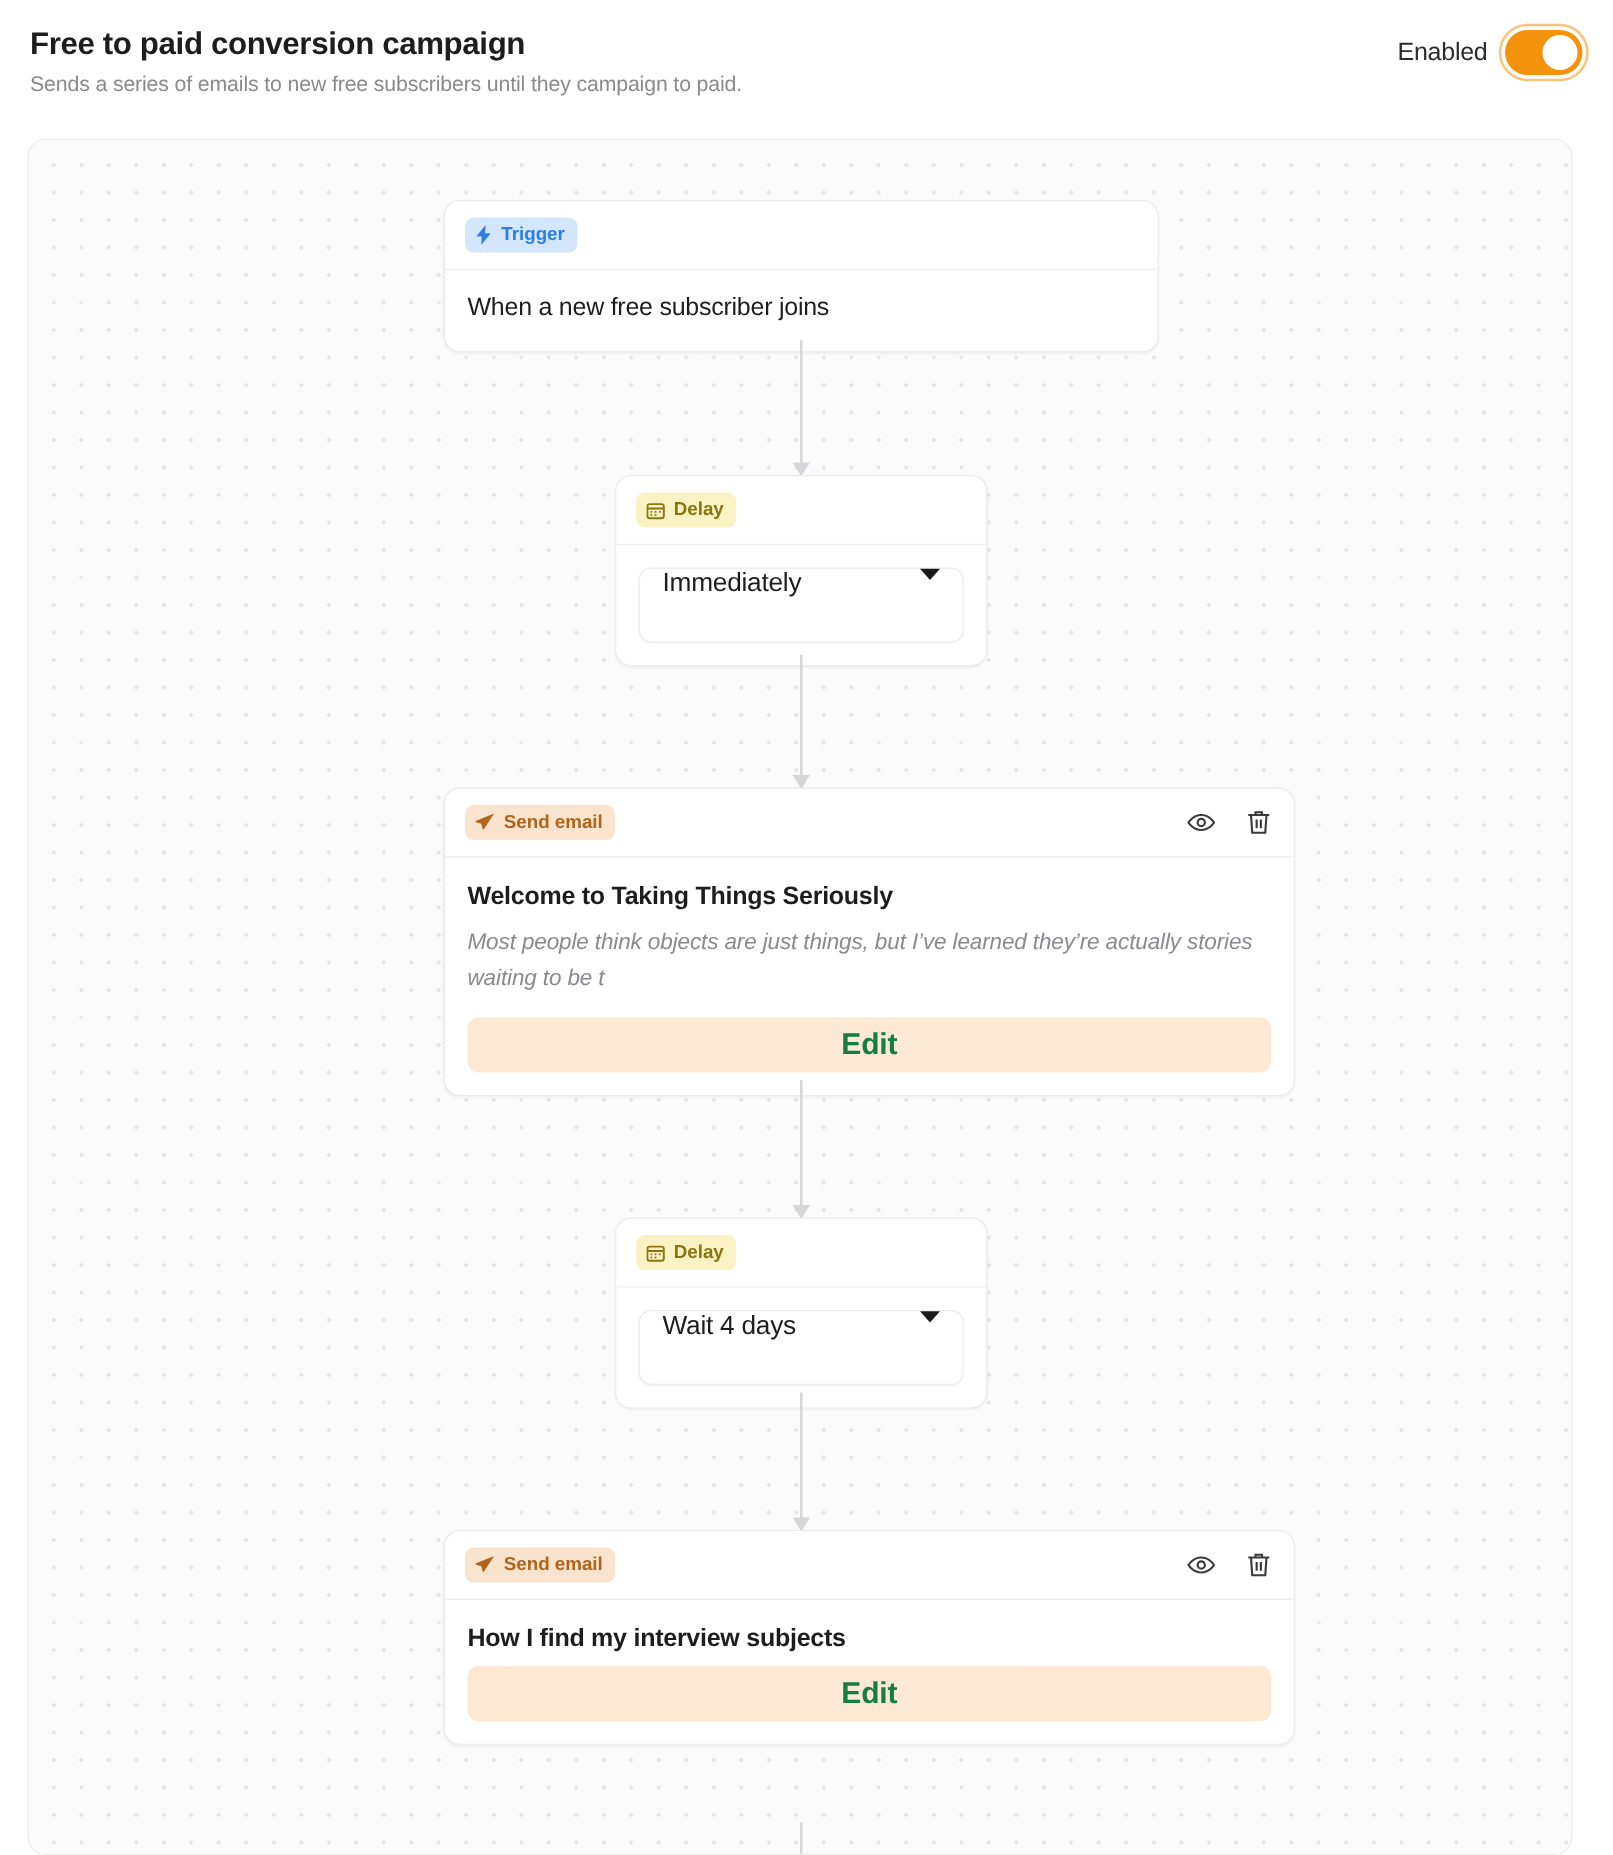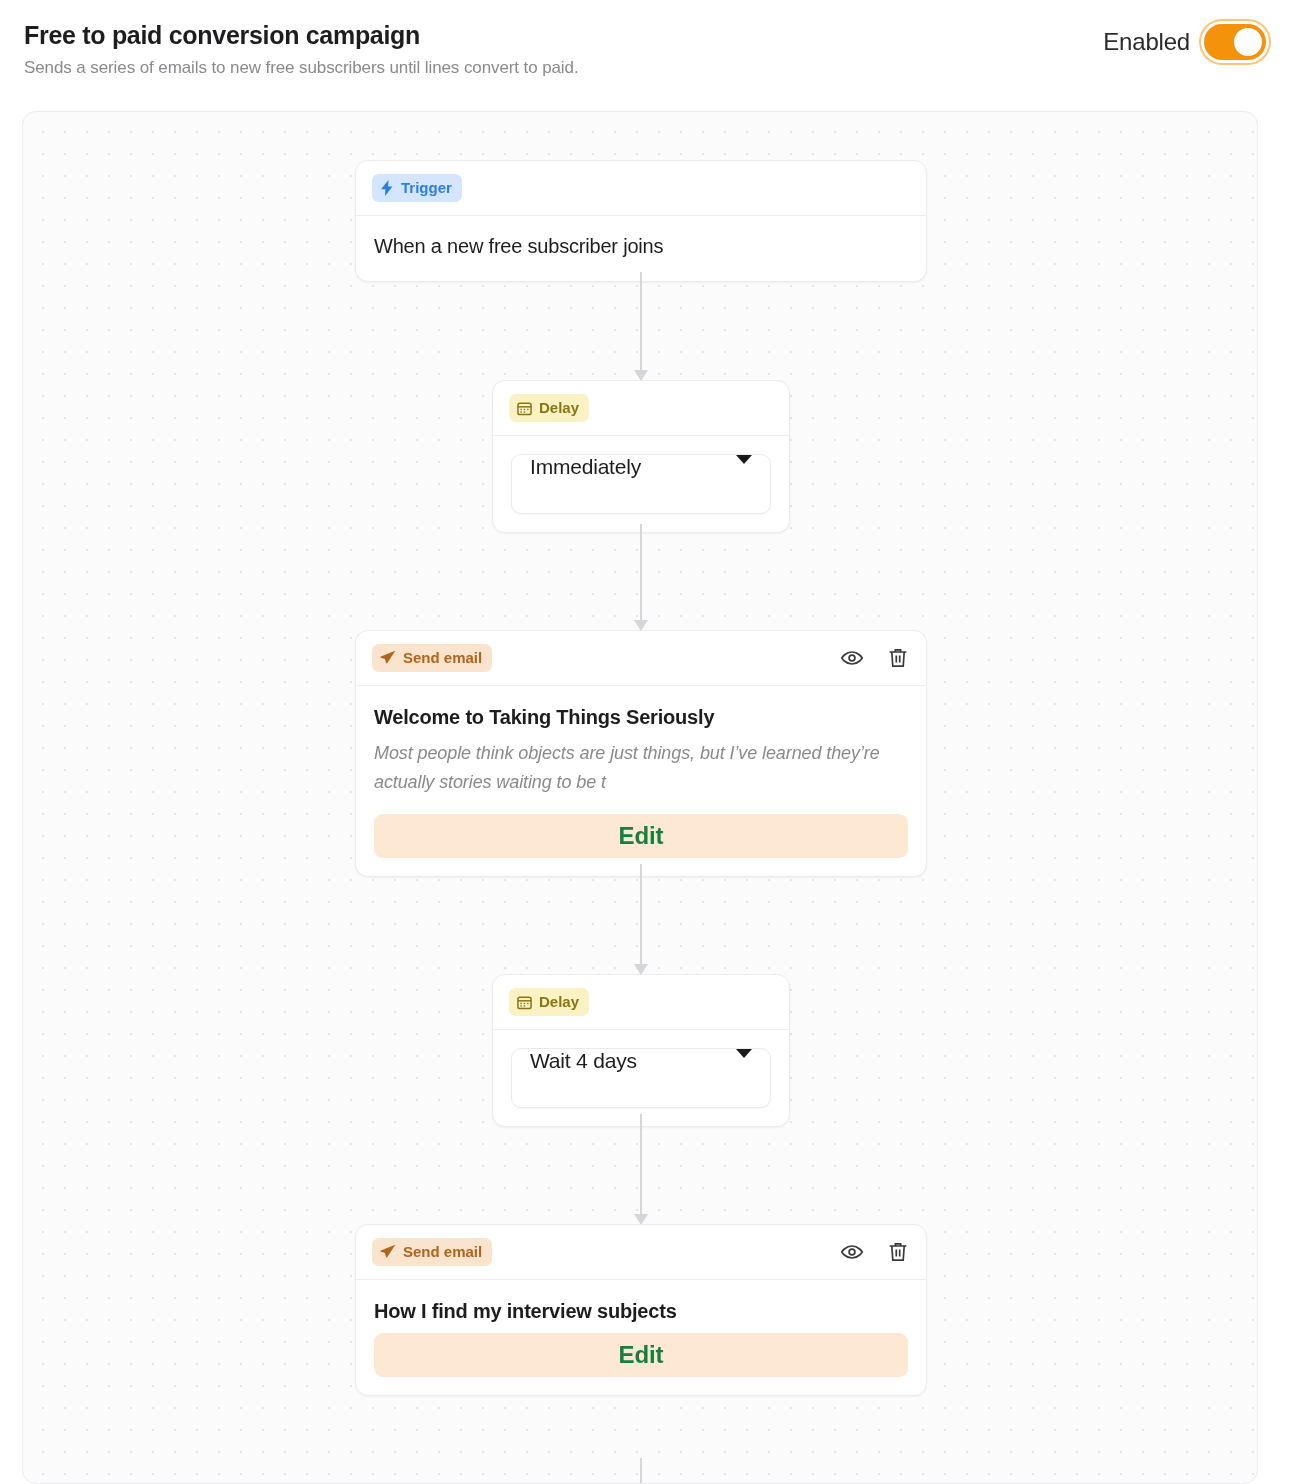--- a/index.html
+++ b/index.html
@@ -34,21 +34,21 @@
   }
   .enabled-wrap {
     position: absolute;
     right: 24px;
     top: 24px;
     display: flex;
     align-items: center;
     gap: 14px;
   }
   .enabled-label {
-    font-size: 24px;
+    font-size: 20px;
     color: #2b2b2e;
     letter-spacing: -0.2px;
   }
   .toggle {
     width: 62px;
     height: 36px;
     border-radius: 18px;
     background: #f5920b;
     position: relative;
     box-shadow: 0 0 0 3px #ffffff, 0 0 0 5px rgba(245,146,11,0.55);
@@ -161,21 +161,21 @@
   .caret {
     position: absolute;
     right: 18px;
     width: 0; height: 0;
     border-left: 8px solid transparent;
     border-right: 8px solid transparent;
     border-top: 9px solid #19191b;
   }
 
   
-  .node-email { left: 332px; width: 572px; }
+  .node-email { left: 332px; width: 681px; }
   #node-email-1 { top: 518px; }
   #node-email-2 { top: 1112px; }
   .email-subject {
     font-size: 20px;
     font-weight: bold;
     color: #1d1d1f;
     letter-spacing: -0.2px;
     line-height: 26px;
     margin-bottom: 9px;
   }
@@ -222,21 +222,21 @@
   #conn-2 { top: 412px; height: 106px; }
   #conn-3 { top: 752px; height: 110px; }
   #conn-4 { top: 1002px; height: 110px; }
   #conn-5 { top: 1346px; height: 27px; }
 </style>
 </head>
 <body>
 
 <div class="page-header">
   <div class="page-title">Free to paid conversion campaign</div>
-  <div class="page-subtitle">Sends a series of emails to new free subscribers until lines convert to paid.</div>
+  <div class="page-subtitle">Sends a series of emails to new free subscribers until they campaign to paid.</div>
 
   <div class="enabled-wrap">
     <span class="enabled-label">Enabled</span>
     <div class="toggle">
       <div class="toggle-knob"></div>
     </div>
   </div>
 </div>
 
 <div class="canvas">

